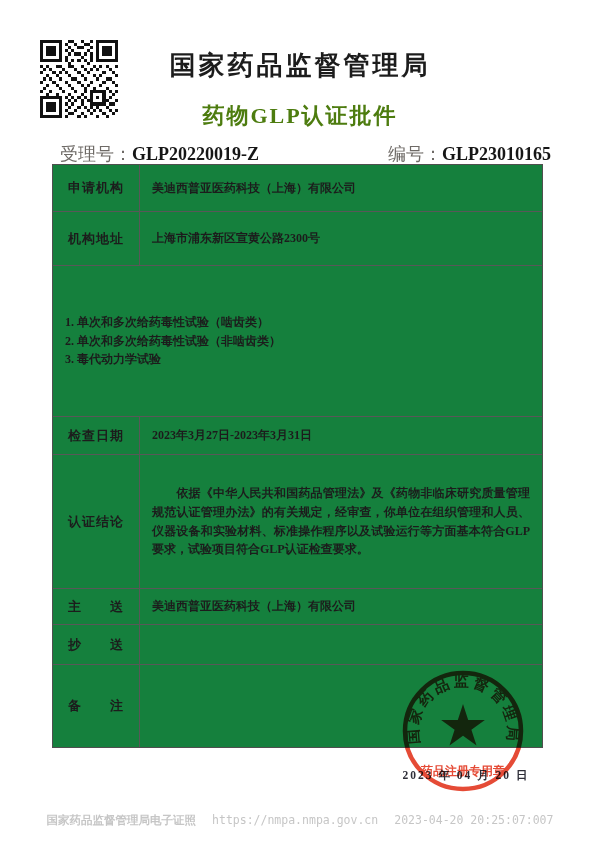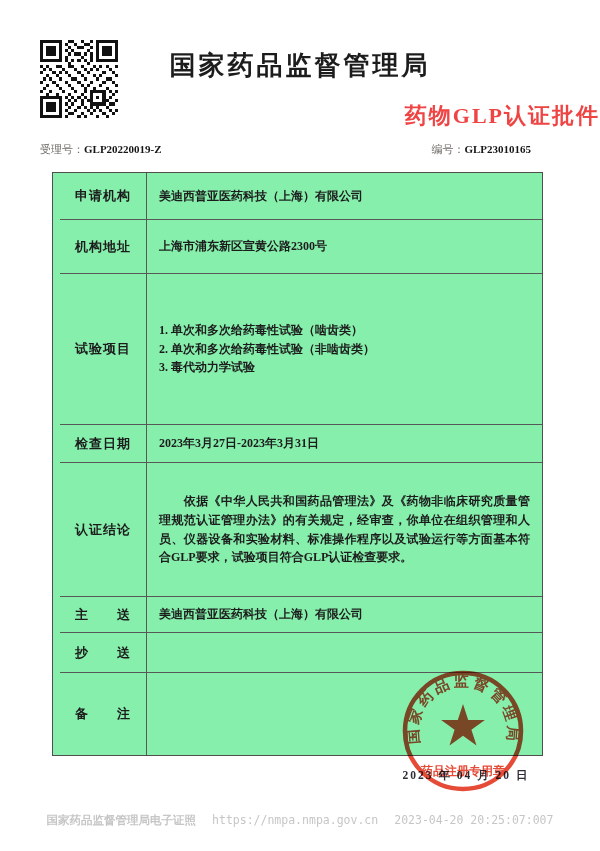--- a/index.html
+++ b/index.html
@@ -8,34 +8,34 @@
     position:relative; width:600px; height:851px; background:#fff;
     font-family:"Liberation Serif","DejaVu Serif",serif; overflow:hidden;
   }
   .qr { position:absolute; left:40px; top:40px; width:78px; height:78px; }
 
   .agency-title {
     position:absolute; top:48px; left:0; width:100%; text-align:center;
     font-size:26px; font-weight:700; letter-spacing:3px; color:#1c1c1c;
   }
   .doc-title {
-    position:absolute; top:101px; left:0; width:100%; text-align:right;
-    font-size:22px; font-weight:700; letter-spacing:2px; color:#ef4444;
+    position:absolute; top:101px; left:0; width:100%; text-align:center;
+    font-size:22px; font-weight:700; letter-spacing:2px; color:#4d7c0f;
   }
 
   .refs {
-    position:absolute; top:142px; left:40px; width:491px;
+    position:absolute; top:142px; left:60px; width:491px;
     display:flex; justify-content:space-between;
-    font-size:11px; color:#6e6a66;
+    font-size:18px; color:#6e6a66;
   }
   .ref-value { font-weight:700; color:#161616; }
 
   .doc-table {
-    position:absolute; top:172px; left:52px; width:491px;
-    border:1.5px solid #4f4f4f; background:#86efac;padding-left:7px;
+    position:absolute; top:164px; left:52px; width:491px;
+    border:1.5px solid #4f4f4f; background:#15803d;
   }
   .t-row { display:flex; border-bottom:1px solid #585858; }
   .t-row:last-child { border-bottom:none; }
   .t-label {
     flex:0 0 87px; width:87px; border-right:1px solid #585858;
     display:flex; align-items:center; justify-content:center;
     font-size:13px; font-weight:700; letter-spacing:1px; color:#1c1c1c;
     text-align:center;
   }
   .t-value {
@@ -107,21 +107,20 @@
   <div class="doc-table">
     <div class="t-row rh1">
       <div class="t-label">申请机构</div>
       <div class="t-value">美迪西普亚医药科技（上海）有限公司</div>
     </div>
     <div class="t-row rh2">
       <div class="t-label">机构地址</div>
       <div class="t-value">上海市浦东新区宣黄公路2300号</div>
     </div>
     <div class="t-row rh3">
-      <div class="t-label">试验项目</div>
       <div class="t-value">1. 单次和多次给药毒性试验（啮齿类）
 2. 单次和多次给药毒性试验（非啮齿类）
 3. 毒代动力学试验</div>
     </div>
     <div class="t-row rh4">
       <div class="t-label">检查日期</div>
       <div class="t-value">2023年3月27日-2023年3月31日</div>
     </div>
     <div class="t-row rh5">
       <div class="t-label">认证结论</div>

